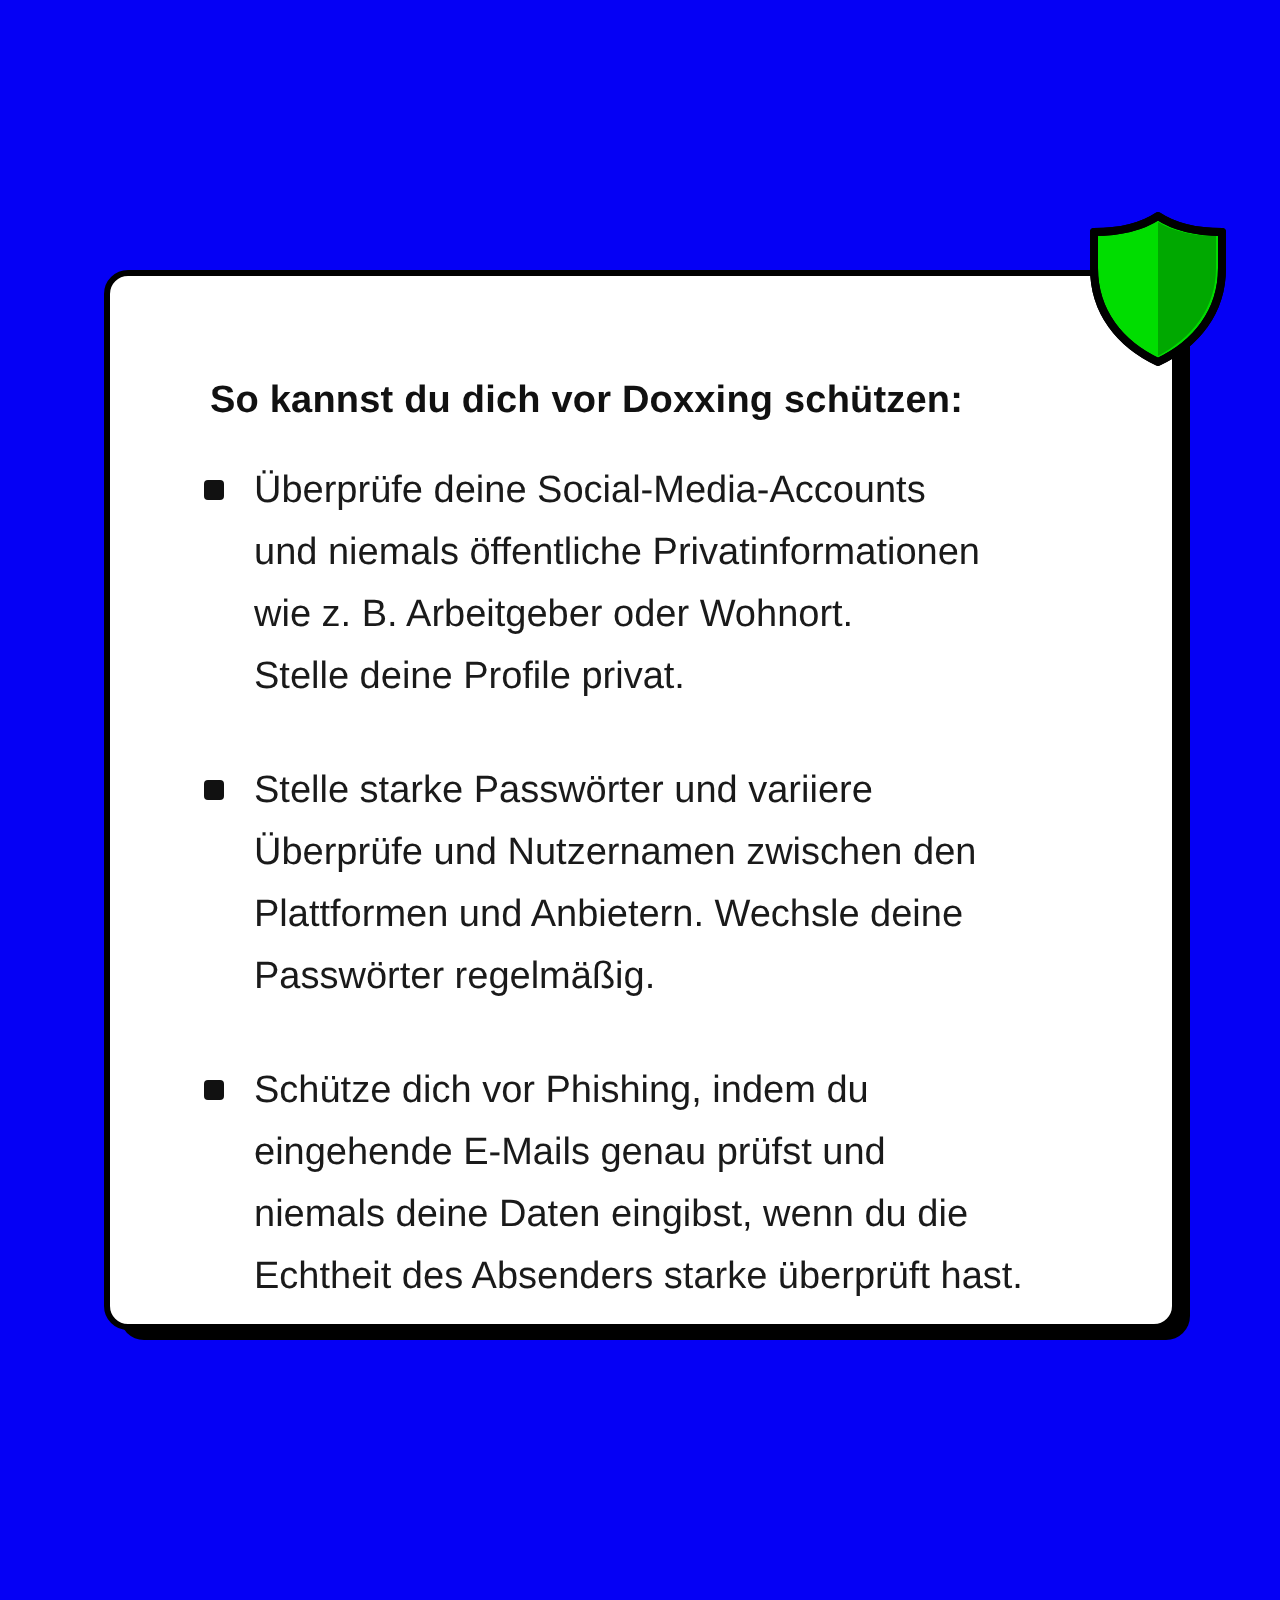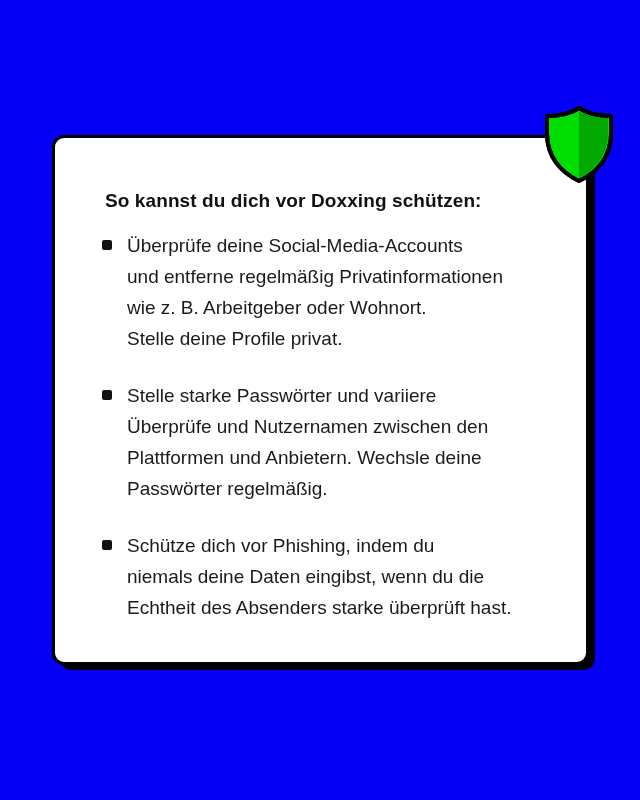--- a/index.html
+++ b/index.html
@@ -87,34 +87,35 @@
 
 <div class="card-shadow"></div>
 
 <div class="card">
   <h2 class="card-title">So kannst du dich vor Doxxing schützen:</h2>
 
   <ul class="tips">
     <li class="tip">
       <span class="tip-bullet"></span>
       <span class="tip-line">Überprüfe deine Social-Media-Accounts</span>
-      <span class="tip-line">und entferne regelmäßig Privatinformationen</span>
+      <span class="tip-line">und niemals öffentliche Privatinformationen</span>
       <span class="tip-line">wie z. B. Arbeitgeber oder Wohnort.</span>
       <span class="tip-line">Stelle deine Profile privat.</span>
     </li>
     <li class="tip">
       <span class="tip-bullet"></span>
       <span class="tip-line">Stelle starke Passwörter und variiere</span>
       <span class="tip-line">Überprüfe und Nutzernamen zwischen den</span>
       <span class="tip-line">Plattformen und Anbietern. Wechsle deine</span>
       <span class="tip-line">Passwörter regelmäßig.</span>
     </li>
     <li class="tip">
       <span class="tip-bullet"></span>
       <span class="tip-line">Schütze dich vor Phishing, indem du</span>
+      <span class="tip-line">eingehende E-Mails genau prüfst und</span>
       <span class="tip-line">niemals deine Daten eingibst, wenn du die</span>
       <span class="tip-line">Echtheit des Absenders starke überprüft hast.</span>
     </li>
   </ul>
 </div>
 
 <svg class="shield" viewBox="0 0 74 80" xmlns="http://www.w3.org/2000/svg">
   <path d="M37 4 C 28 10, 16 12, 5 12 L 5 30 C 5 52, 18 68, 37 77 C 56 68, 69 52, 69 30 L 69 12 C 58 12, 46 10, 37 4 Z" fill="#00DD00" stroke="#000000" stroke-width="4" stroke-linejoin="round"></path>
   <path d="M37 7 C 45 12, 56 14, 66 14 L 66 30 C 66 50, 54 65, 37 74 Z" fill="#00A800"></path>
   <path d="M37 4 C 28 10, 16 12, 5 12 L 5 30 C 5 52, 18 68, 37 77 C 56 68, 69 52, 69 30 L 69 12 C 58 12, 46 10, 37 4 Z" fill="none" stroke="#000000" stroke-width="4" stroke-linejoin="round"></path>

